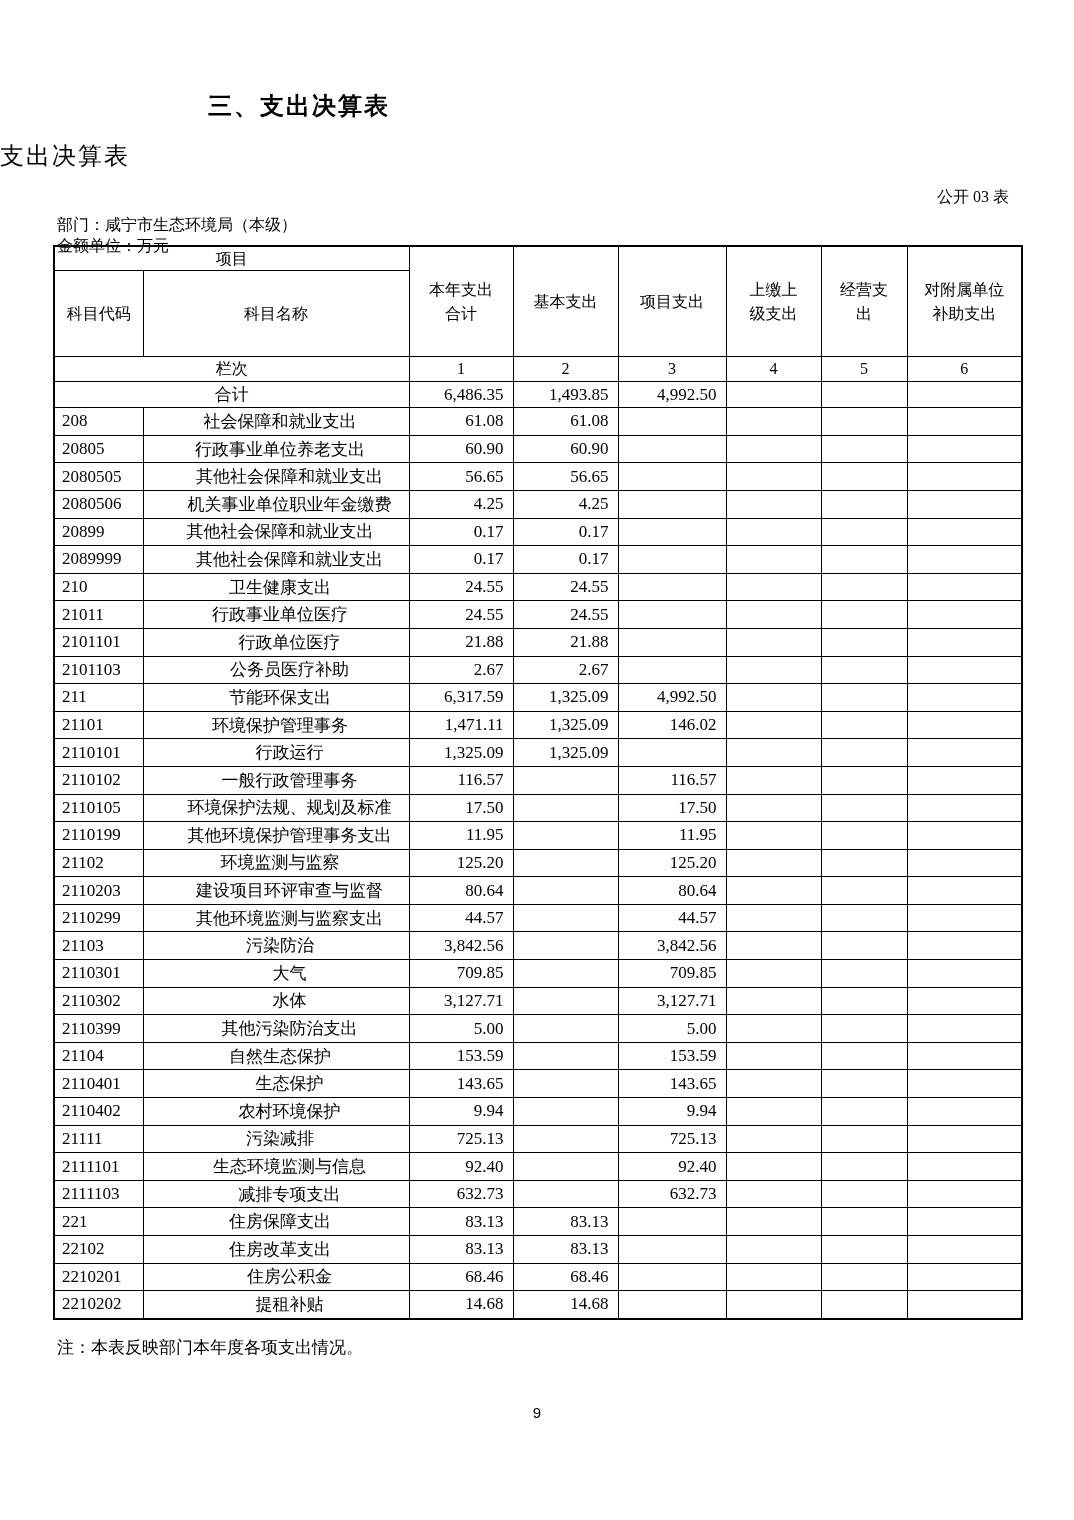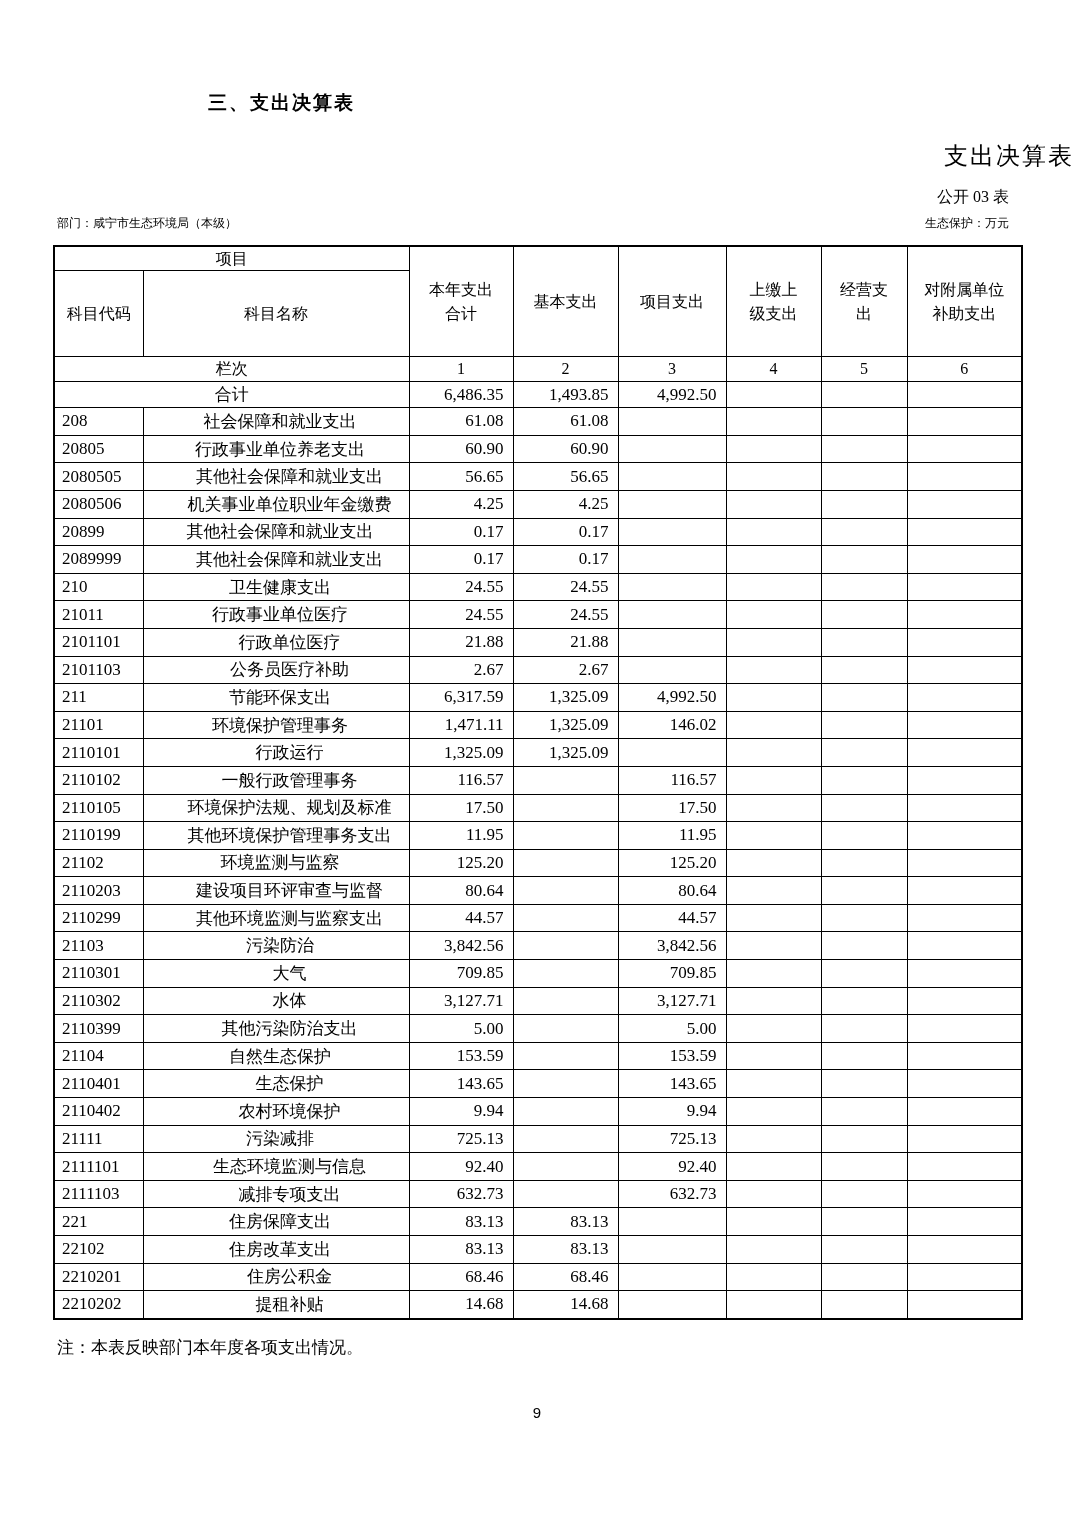--- a/index.html
+++ b/index.html
@@ -5,33 +5,33 @@
   html,body { margin:0; padding:0; }
   body {
     position:relative;
     width:1074px; height:1520px;
     background:#ffffff; color:#000;
     font-family:"Liberation Serif","DejaVu Serif",serif;
     overflow:hidden;
   }
   .section-title {
     position:absolute; left:208px; top:90px;
-    font-size:19px; font-weight:bold; letter-spacing:2px;
+    font-size:24px; font-weight:bold; letter-spacing:2px;
     font-family:"Liberation Sans","DejaVu Sans",sans-serif;
   }
   .table-title {
     position:absolute; top:140px; left:0; width:100%;
-    text-align:right; font-size:24px; letter-spacing:2px;
+    text-align:left; font-size:24px; letter-spacing:2px;
   }
   .form-code {
     position:absolute; top:187px; right:65px; font-size:16px;
   }
   .meta {
     position:absolute; top:215px; left:57px; right:65px;
-    display:flex; justify-content:space-between; font-size:12px;
+    display:flex; justify-content:space-between; font-size:16px;flex-direction:column;
   }
   table.fin {
     position:absolute; top:245px; left:53px;
     width:968px; border-collapse:collapse; table-layout:fixed;
     border:2px solid #000;
   }
   table.fin td { border:1px solid #000; padding:0; overflow:hidden; }
   .hdr {
     text-align:center; vertical-align:middle;
     font-size:16px; white-space:pre-line; line-height:1.45;
@@ -67,21 +67,21 @@
 </style>
 </head>
 <body>
 
 <div class="section-title">三、支出决算表</div>
 <div class="table-title">支出决算表</div>
 <div class="form-code">公开 03 表</div>
 
 <div class="meta">
   <span>部门：咸宁市生态环境局（本级）</span>
-  <span>生态保护：万元</span>
+  <span>金额单位：万元</span>
 </div>
 
 <table class="fin">
   <colgroup>
     <col style="width:89px">
     <col style="width:266px">
     <col style="width:104px">
     <col style="width:105px">
     <col style="width:108px">
     <col style="width:95px">

